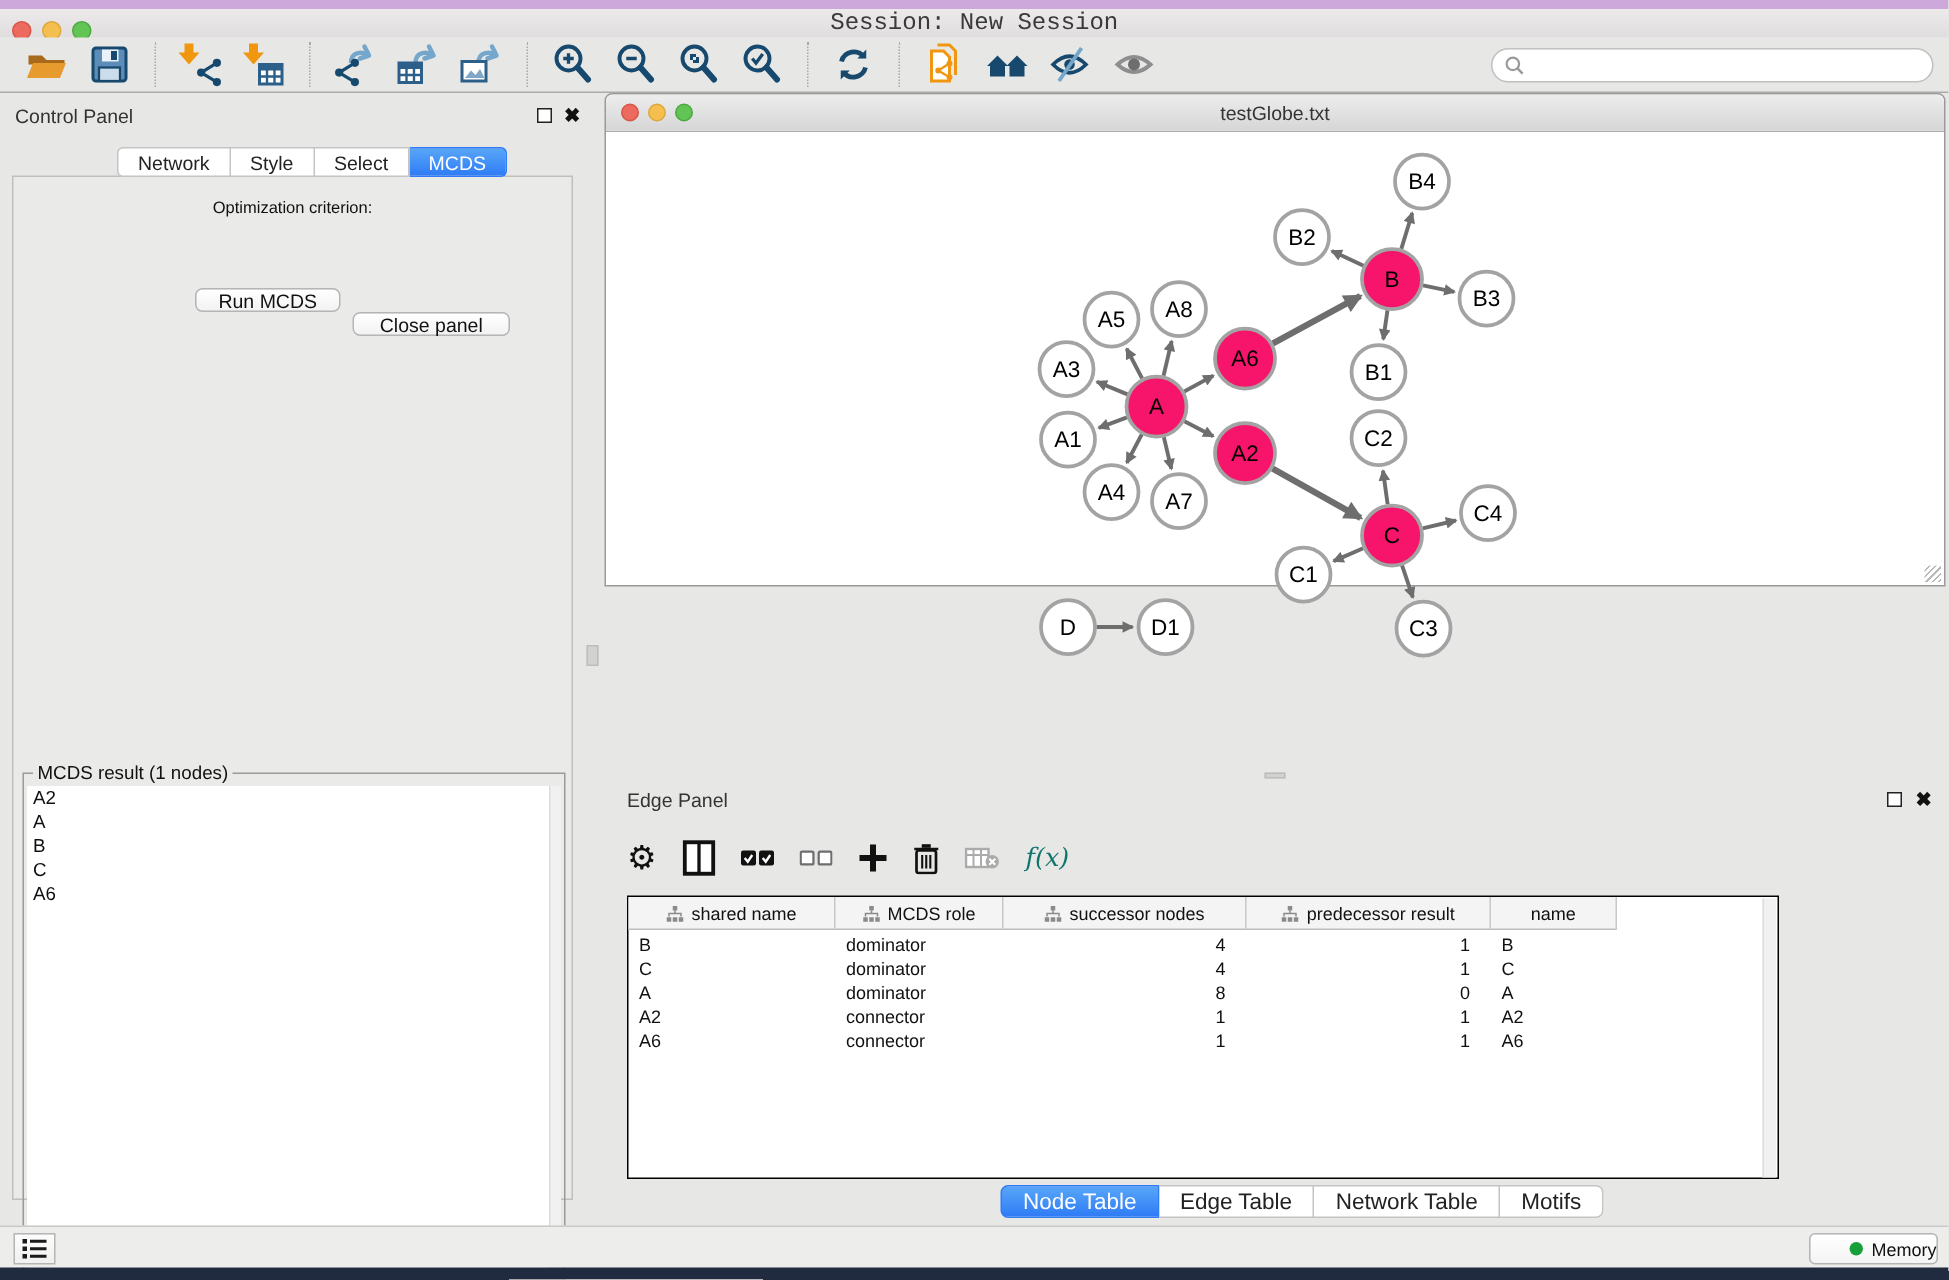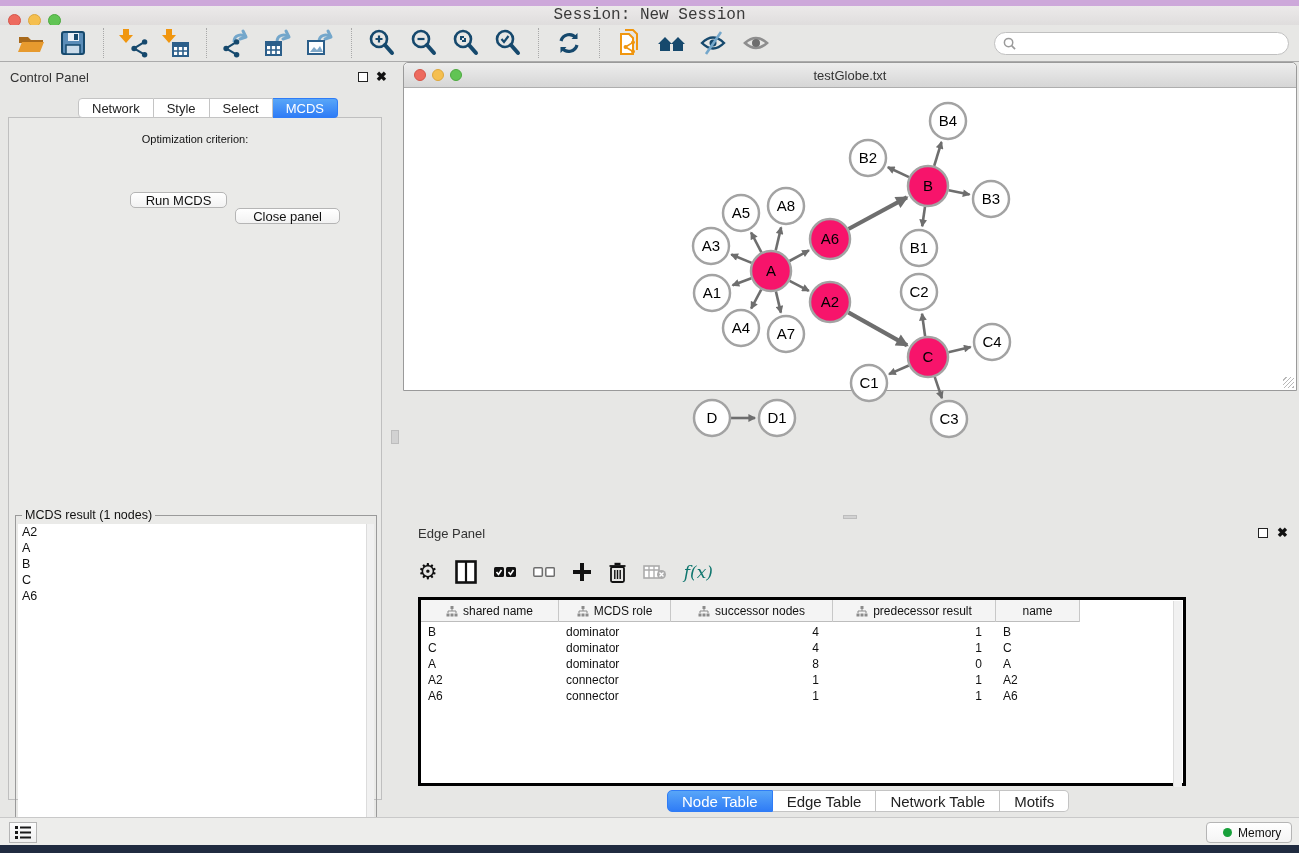--- a/index.html
+++ b/index.html
@@ -63,36 +63,36 @@
   #graph-area { position:absolute; left:0; top:26px; width:892px; height:426px; }
   #resize-grip { position:absolute; right:2px; bottom:2px; width:11px; height:11px;
      background:repeating-linear-gradient(135deg, transparent 0 2px, #B9B9B9 2px 3px); }
 
   
   #table-panel { left:403px; top:520px; width:896px; height:295px; }
   #tp-toolbar { position:absolute; left:15px; top:30px; height:44px; display:flex; align-items:center; gap:17px; }
   .tp-icon { display:flex; align-items:center; justify-content:center; height:30px; }
   .gear-glyph { font-size:22px; color:#111; line-height:30px; }
   .fx-glyph { font-family:"DejaVu Serif", serif; font-style:italic; font-size:17px; color:#0f766e; }
-  #node-table { position:absolute; left:15px; top:77px; width:768px; height:189px; background:#fff; border:3px solid #000000; }
+  #node-table { position:absolute; left:15px; top:77px; width:768px; height:189px; background:#fff; border:1px solid #000000; }
   #nt-header { position:absolute; left:0; top:0; height:22px; display:flex; background:#F4F4F4; border-bottom:1px solid #BDBDBD; }
   .nt-hcell { height:22px; display:flex; align-items:center; justify-content:center; gap:5px; font-size:12px; color:#111; border-right:1px solid #C8C8C8; }
   .nt-row { position:absolute; left:0; display:flex; height:16px; }
   .nt-cell { font-size:12px; color:#111; line-height:16px; padding:0 7px; white-space:nowrap; overflow:hidden; }
   .num { text-align:right; padding-right:14px; }
   #nt-scroll { position:absolute; right:1px; top:1px; width:9px; height:186px; background:#F1F1F1; border-left:1px solid #DCDCDC; }
   #tp-tabs { position:absolute; left:264px; top:270px; height:22px; display:flex; }
   #tp-tabs .seg-tab { font-size:15px; padding:0 14px; height:22px; border-radius:0; }
   #tp-tabs .seg-tab:first-child { border-radius:5px 0 0 5px; }
   #tp-tabs .seg-tab:last-child { border-radius:0 5px 5px 0; }
 
   
   #status-bar { left:0; top:817px; width:1299px; height:28px; background:#EDEDEB; border-top:1px solid #C9C9C9; }
   #list-btn { position:absolute; left:9px; top:4px; width:28px; height:21px; background:linear-gradient(#FDFDFD,#F0F0F0); border:1px solid #B5B5B5; display:flex; align-items:center; justify-content:center; }
-  #memory-btn { position:absolute; right:7px; top:4px; width:86px; height:21px; background:linear-gradient(#FFFFFF,#F4F4F4); border:1px solid #B5B5B5; border-radius:4px; display:flex; align-items:center; justify-content:flex-start; gap:6px; font-size:12px; color:#111;padding-left:16px; }
+  #memory-btn { position:absolute; right:7px; top:4px; width:86px; height:21px; background:linear-gradient(#FFFFFF,#F4F4F4); border:1px solid #B5B5B5; border-radius:4px; display:flex; align-items:center; justify-content:flex-end; gap:6px; font-size:12px; color:#111; }
   #memory-dot { width:9px; height:9px; border-radius:50%; background:#17A03A; }
   #wallpaper-bottom { left:0; top:845px; width:1299px; height:8px; background:#202B40; }
 </style>
 </head>
 <body>
 
 <div id="wallpaper-top" class="abs"></div>
 
 <div id="titlebar" class="abs">
   <span class="tl red" style="left:8px"></span>

